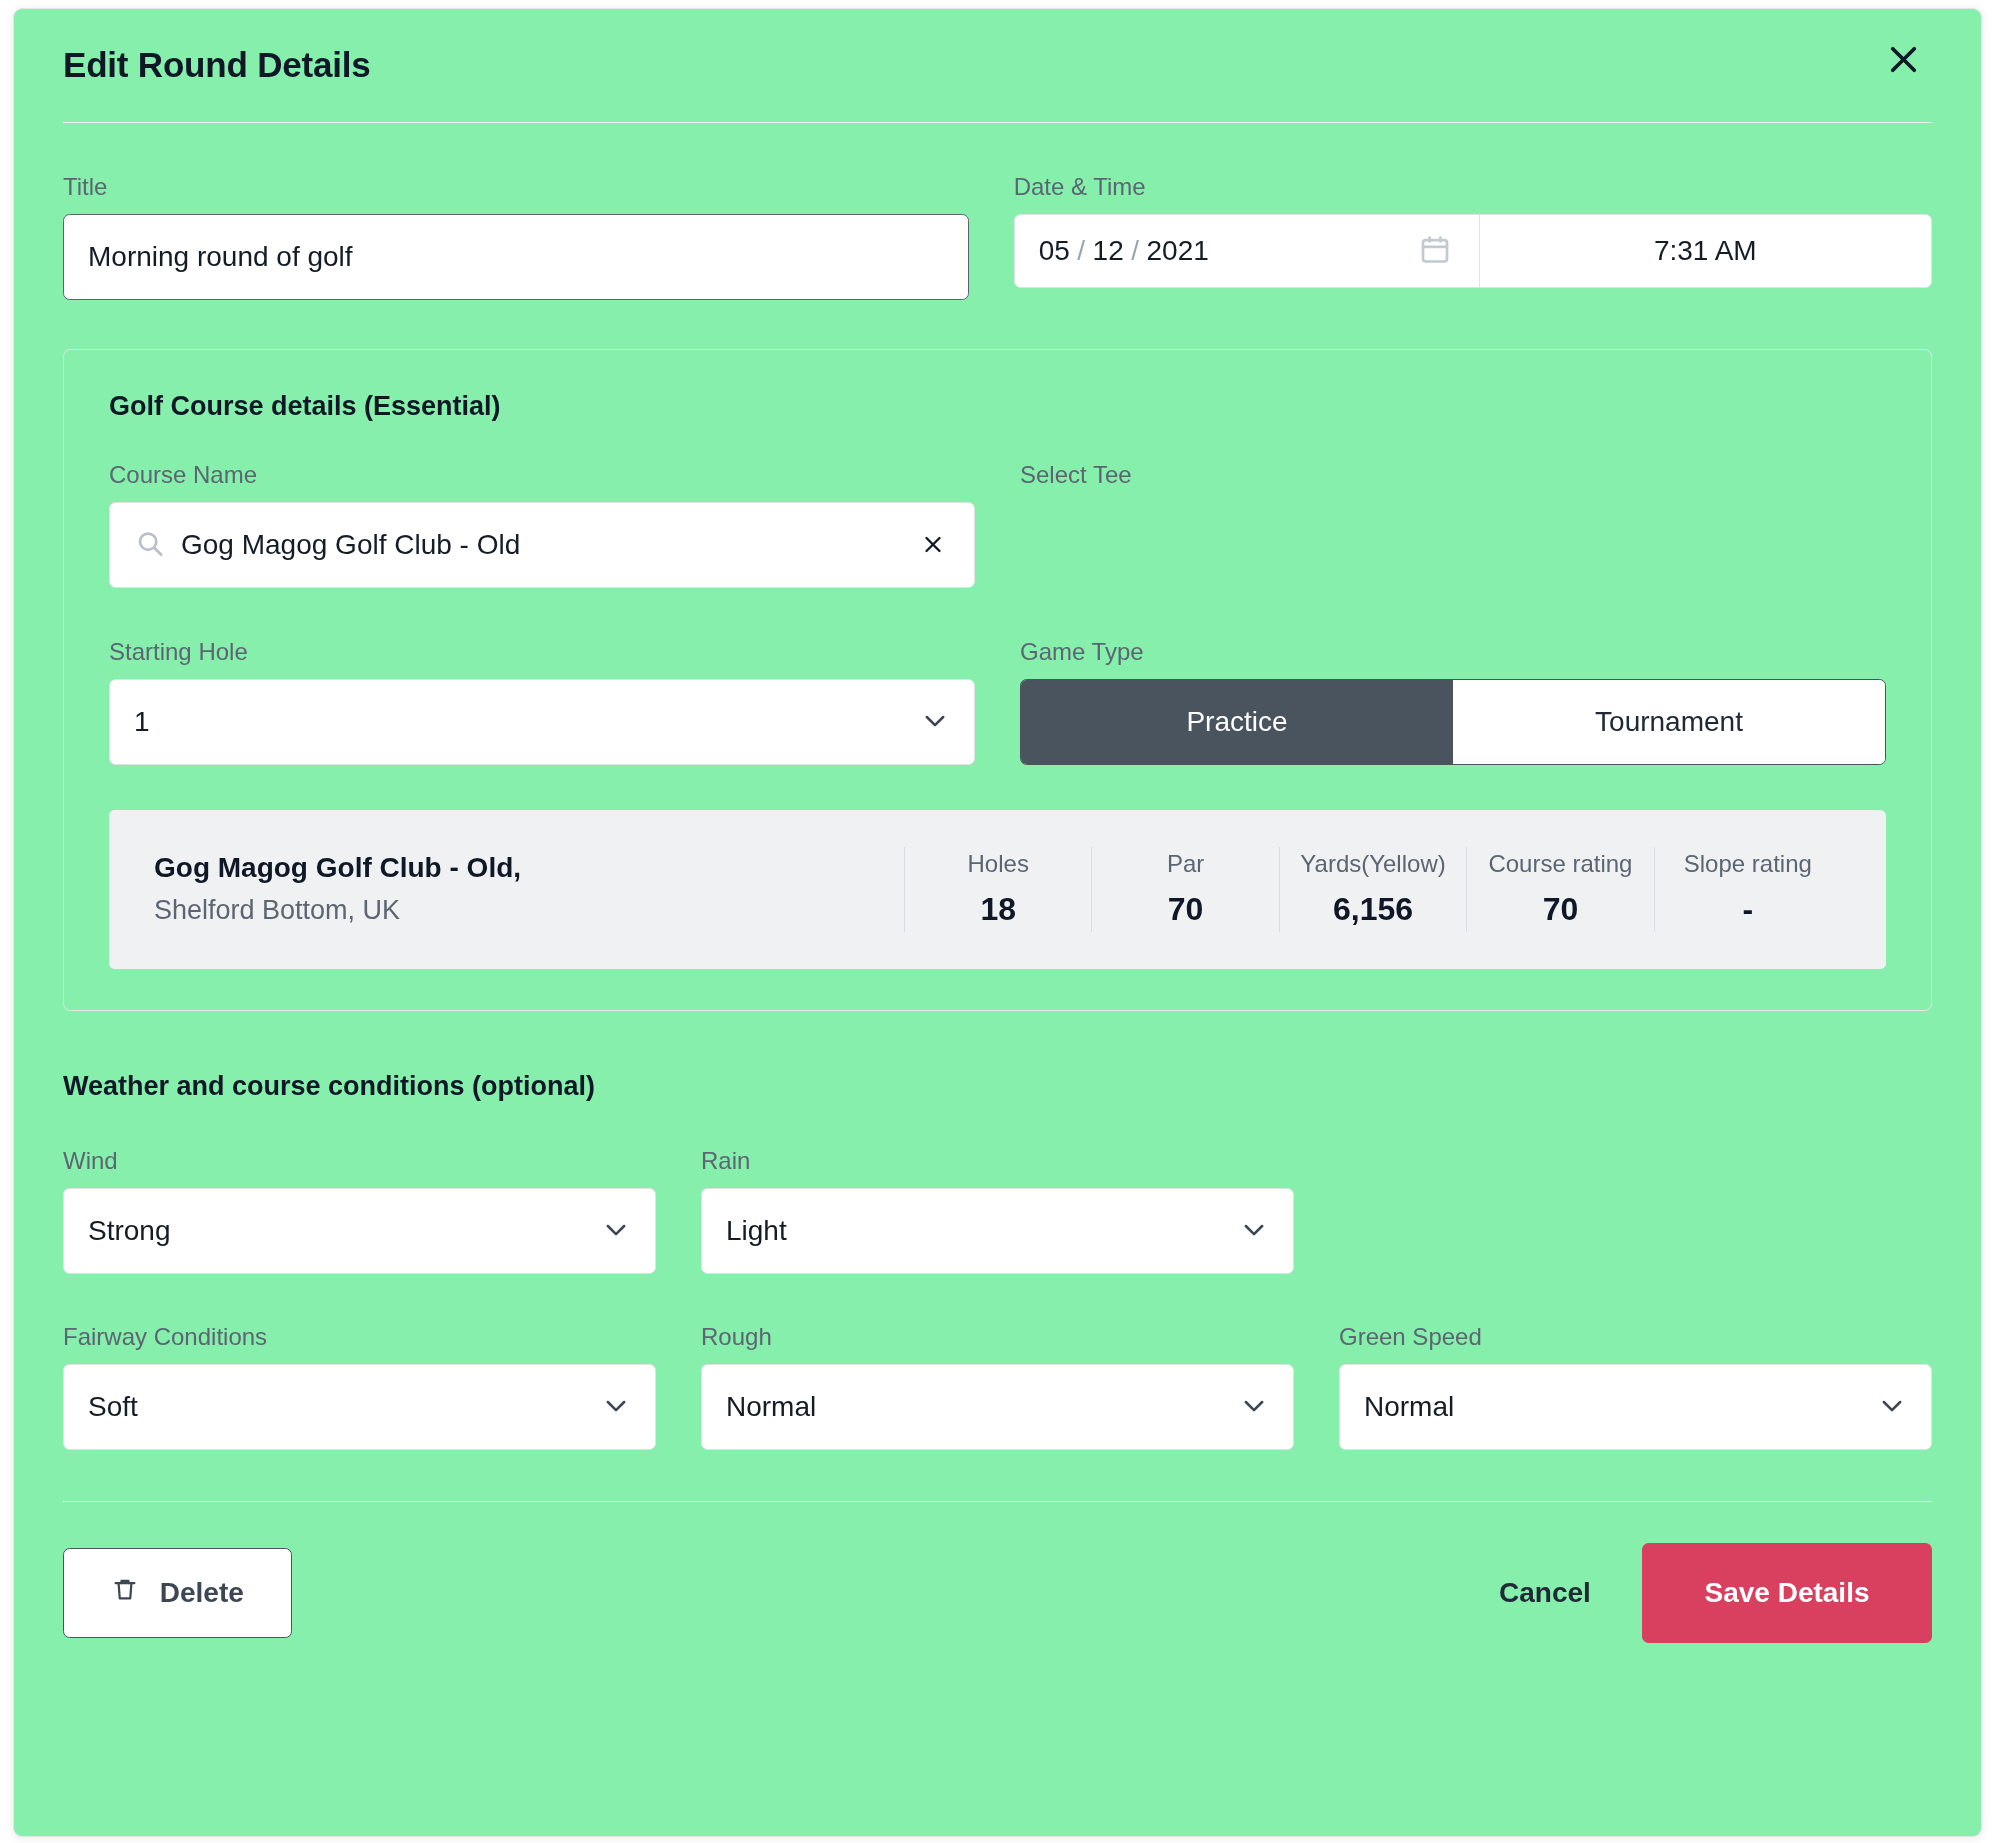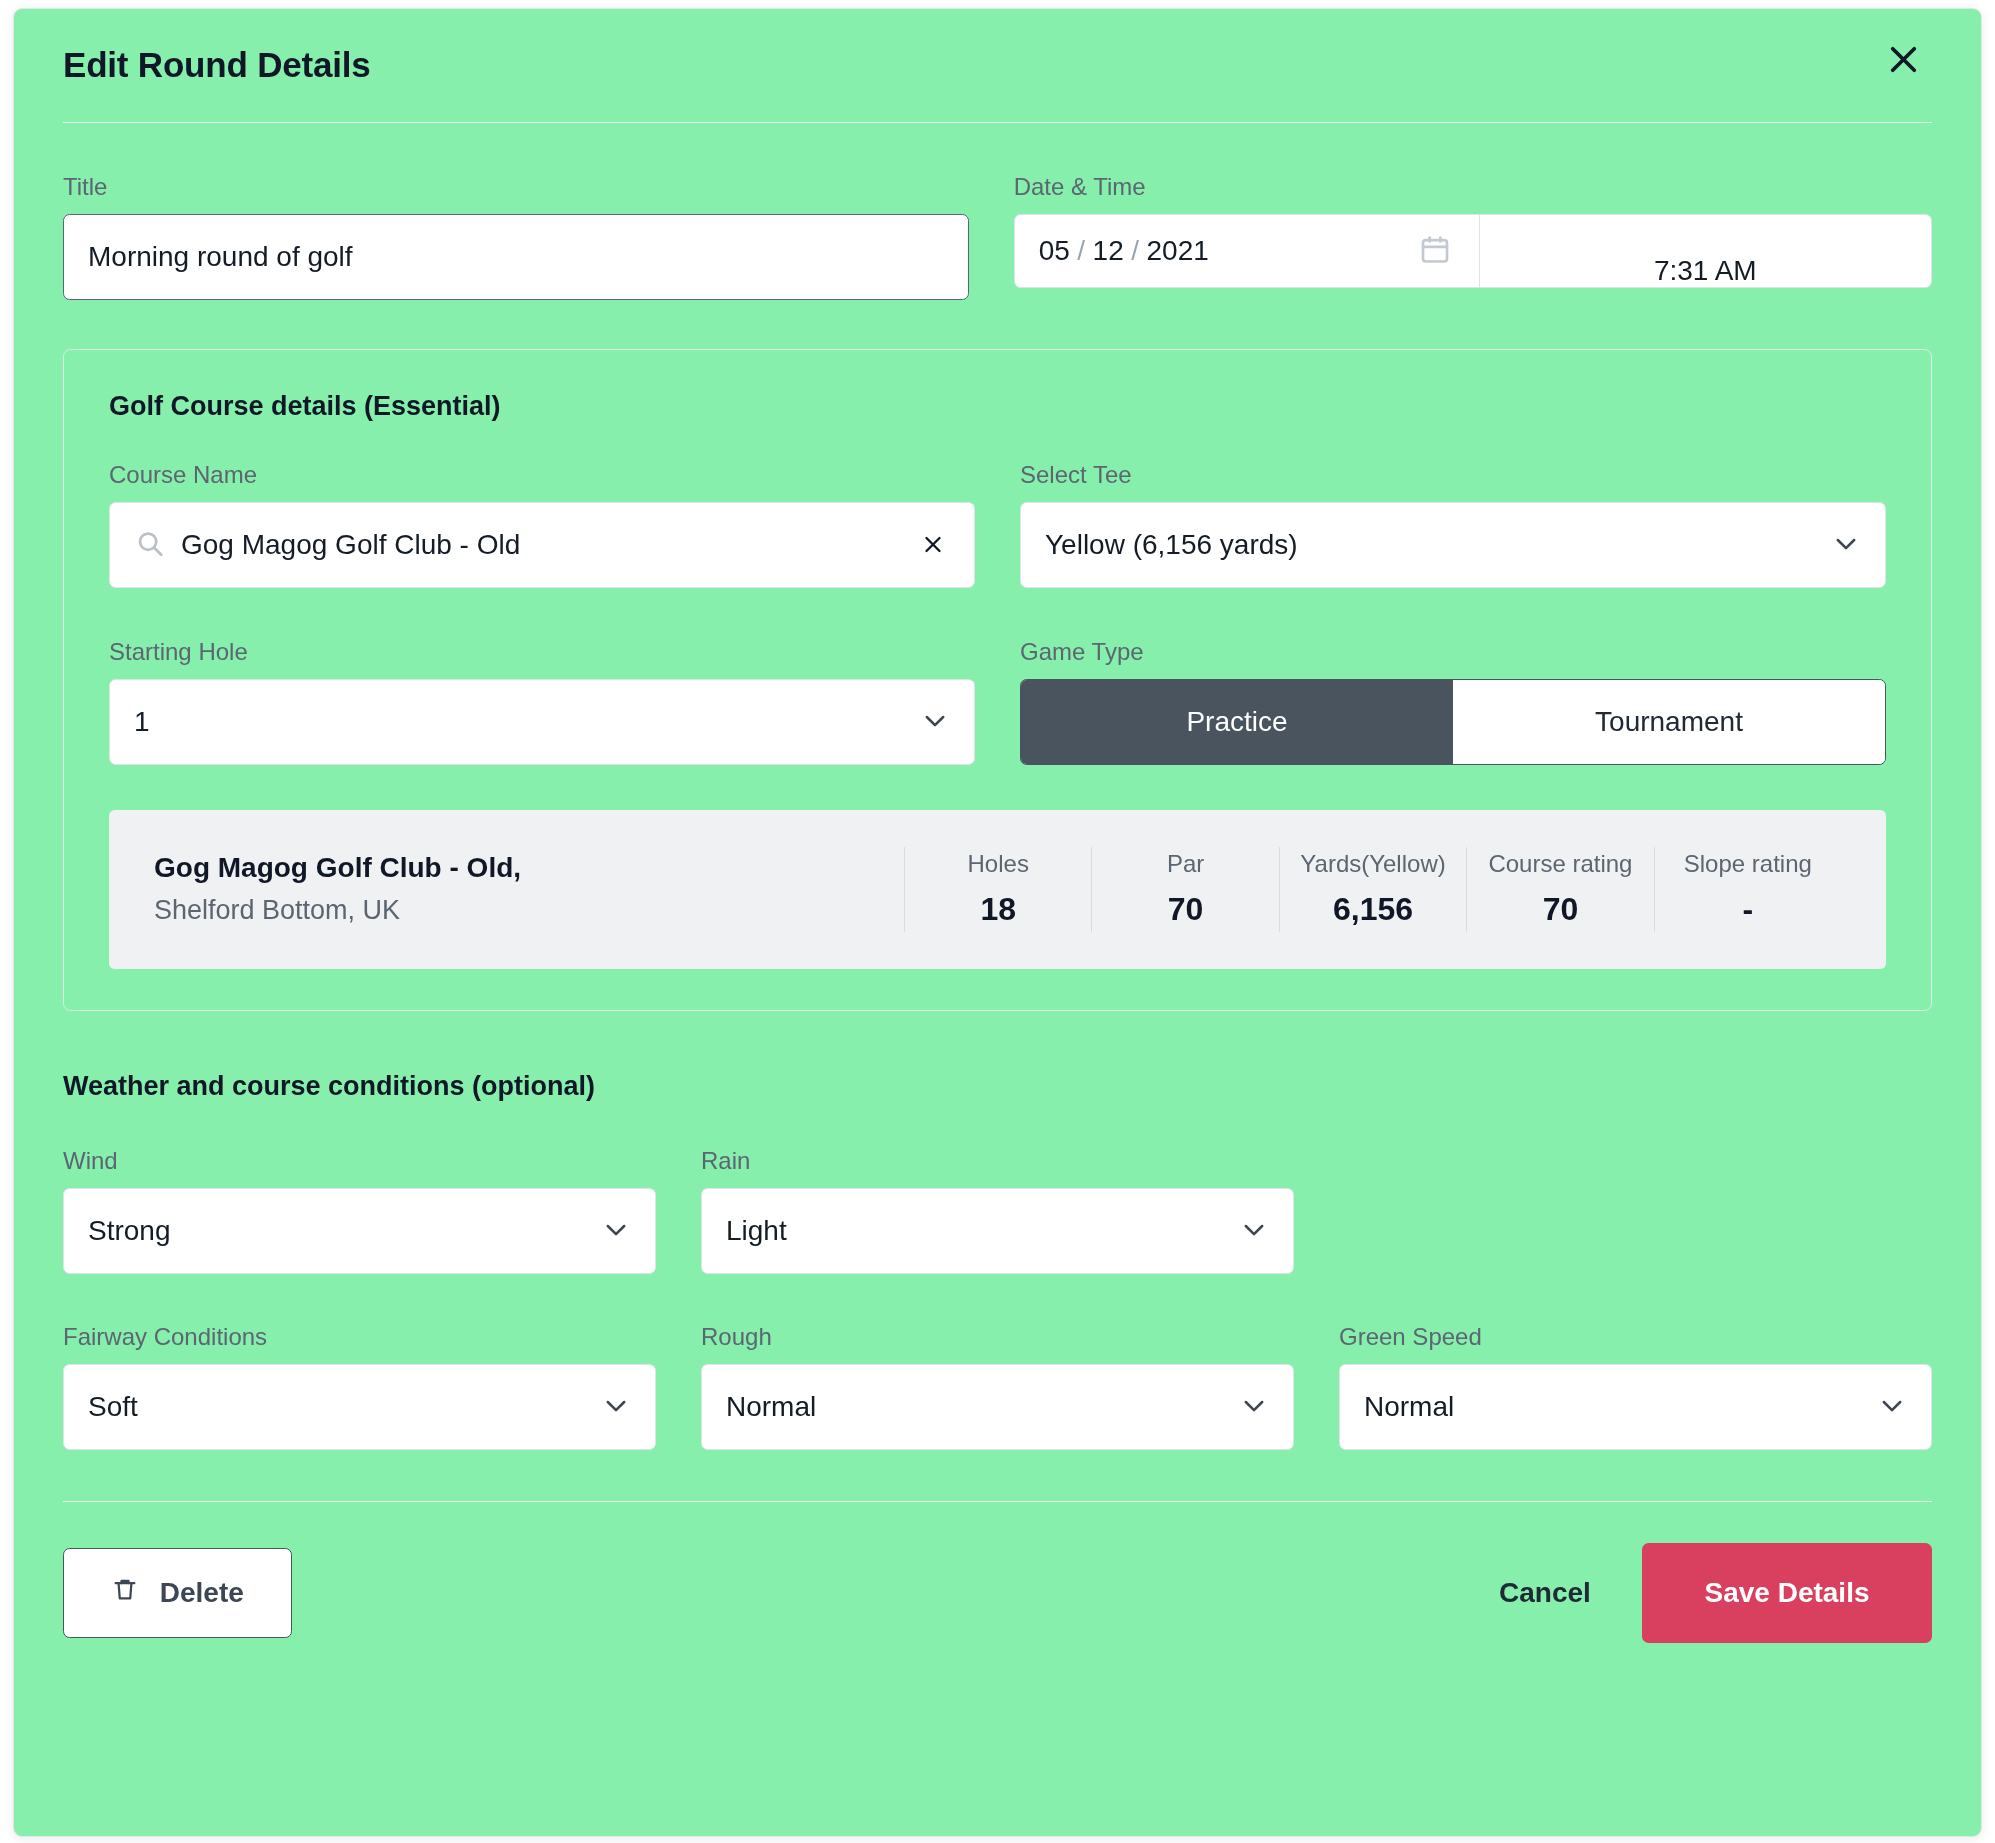--- a/index.html
+++ b/index.html
@@ -99,21 +99,21 @@
     padding: 0 24px;
     border-right: 0.9px solid #dfe3e8;
     position: relative;
   }
   .date-seg { font-size: 28px; color: #141c26; }
   .date-sep { font-size: 28px; color: #9aa5b1; margin: 0 7.5px; }
   .cal-icon { position: absolute; right: 28px; top: 50%; transform: translateY(-50%); }
   .time-part {
     flex: 1;
     display: flex;
-    align-items: flex-end;
+    align-items: center;
     justify-content: center;
     font-size: 28px;
     color: #141c26;
   }
 
   
   .course-card {
     margin-top: 49px;
     border: 0.9px solid #e3e7eb;
     border-radius: 7.5px;
@@ -305,30 +305,20 @@
             <svg width="26" height="26" viewBox="0 0 24 24" fill="none" stroke="#101828" stroke-width="2.2" stroke-linecap="round">
               <line x1="6" y1="6" x2="18" y2="18"></line>
               <line x1="18" y1="6" x2="6" y2="18"></line>
             </svg>
           </span>
         </div>
       </div>
 
       <div class="course-col-r">
         <span class="field-label">Select Tee</span>
-        <div class="select-box">
-          <div class="input-box">
-            <span>Yellow (6,156 yards)</span>
-          </div>
-          <span class="chev">
-            <svg width="28" height="28" viewBox="0 0 24 24" fill="none" stroke="#3d4753" stroke-width="2.2" stroke-linecap="round" stroke-linejoin="round">
-              <polyline points="5,9 12,16 19,9"></polyline>
-            </svg>
-          </span>
-        </div>
       </div>
     </div>
 
     <div class="course-grid-2">
       <div class="course-col-l">
         <span class="field-label">Starting Hole</span>
         <div class="select-box">
           <div class="input-box">
             <span>1</span>
           </div>

